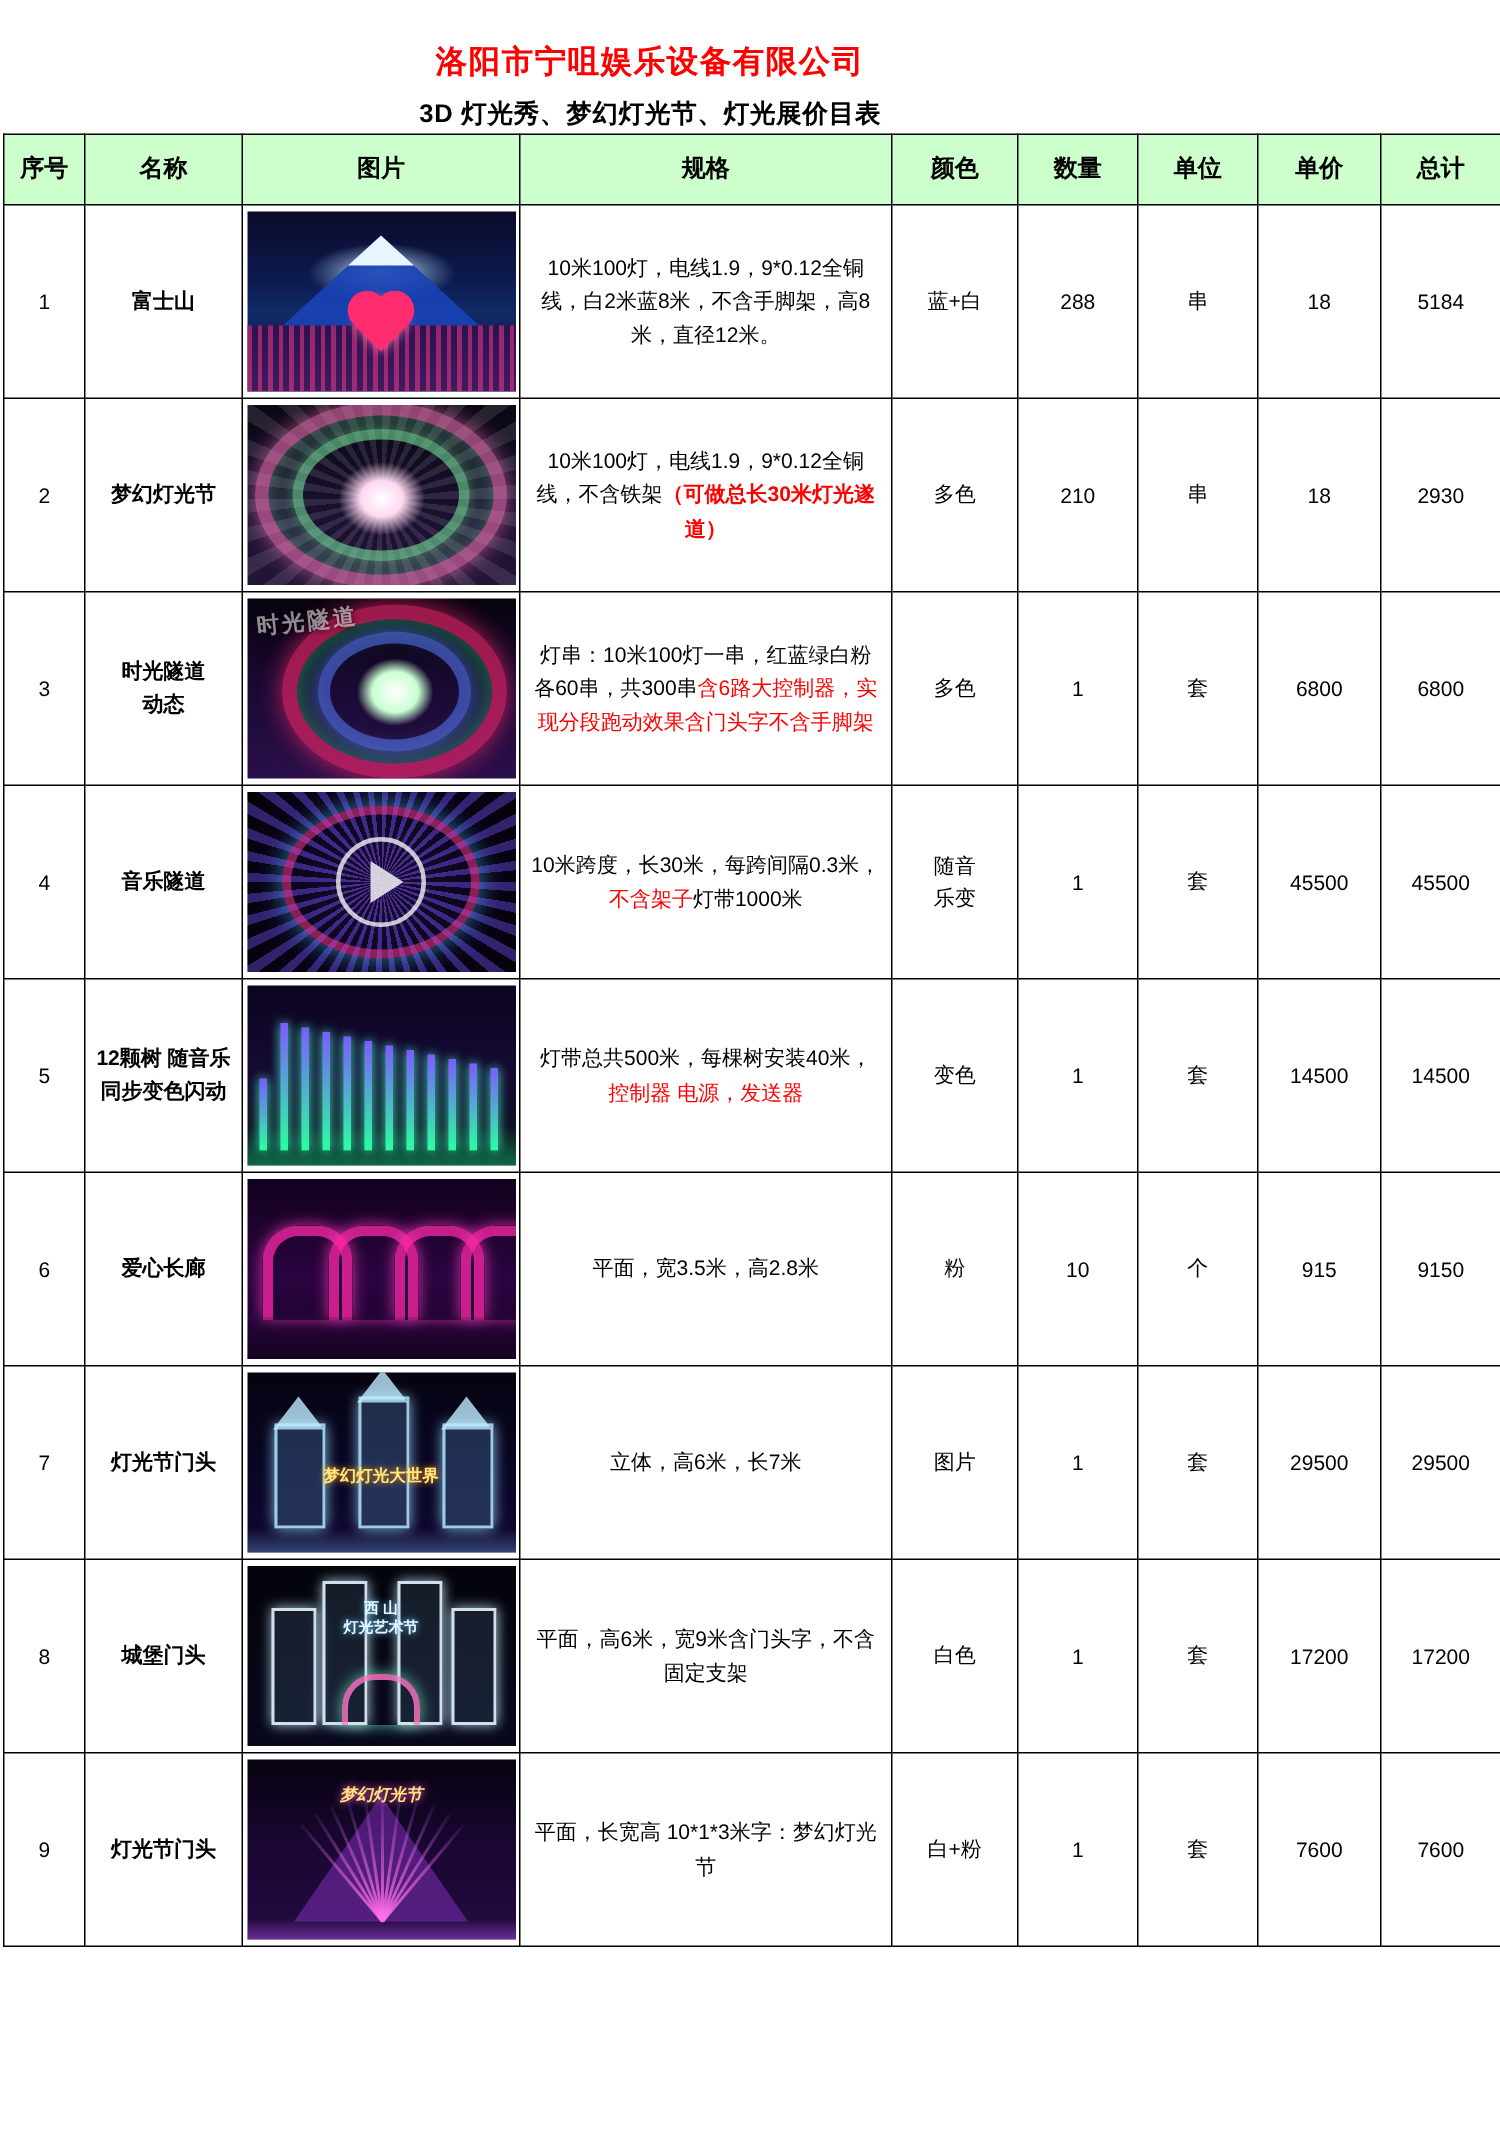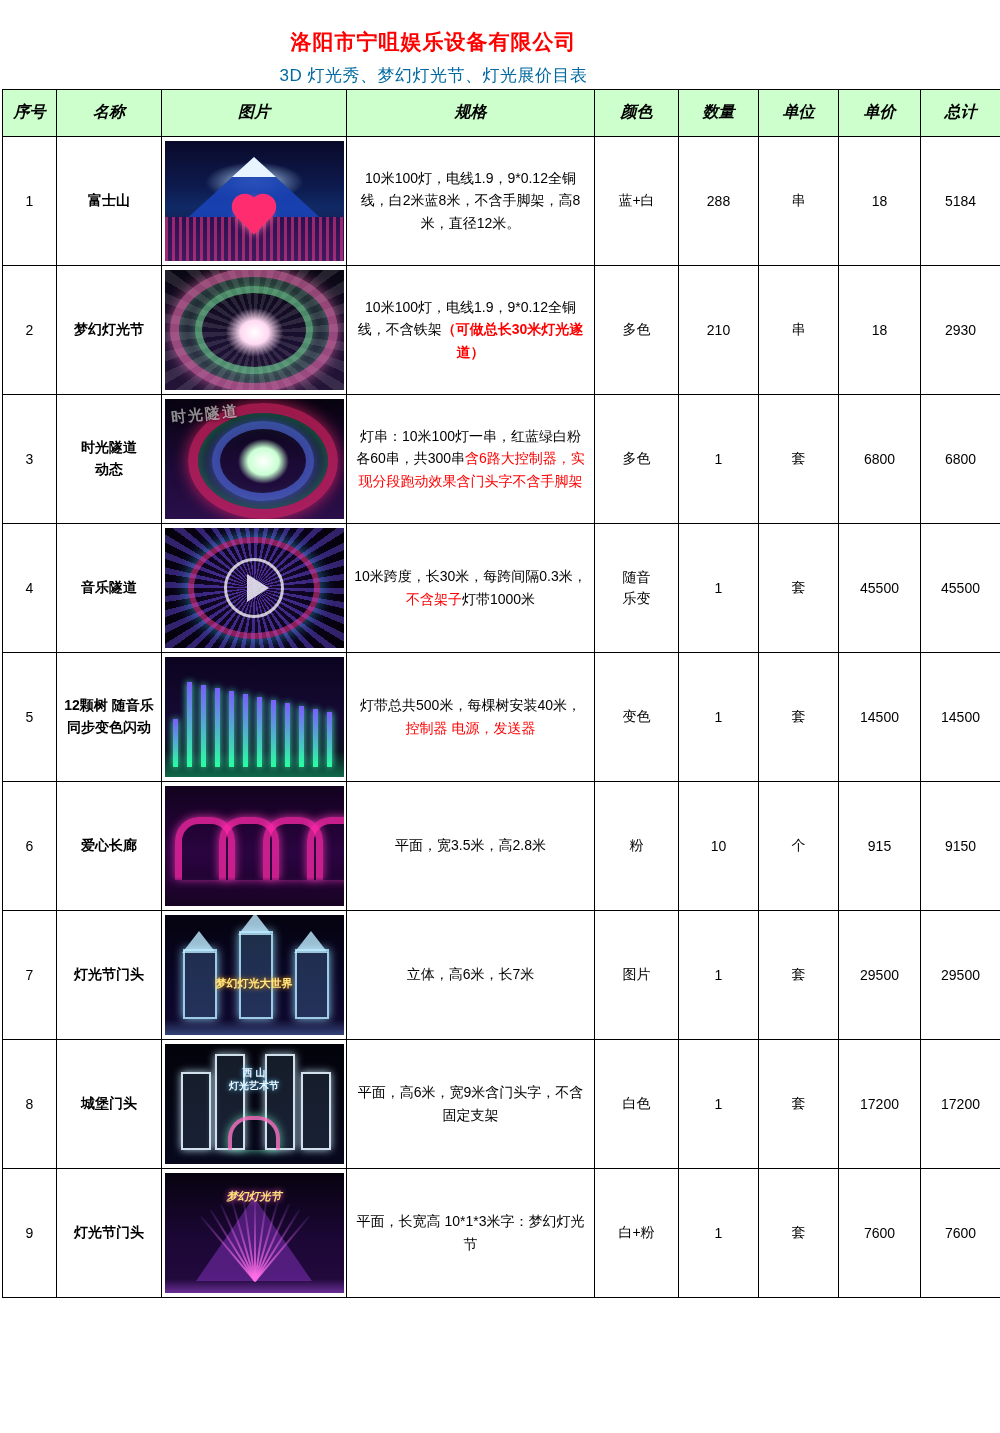--- a/index.html
+++ b/index.html
@@ -23,23 +23,23 @@
     padding-top: 26px;
   }
   .company-name {
     color: #ff0000;
     font-size: 21px;
     font-weight: bold;
     letter-spacing: 1px;
     line-height: 1.5;
   }
   .subtitle {
-    color: #0369a1;
+    color: #000000;
     font-size: 17px;
-    font-weight: normal;
+    font-weight: bold;
     letter-spacing: 0.5px;
     line-height: 1.6;
     margin-top: 4px;
   }
   .contact-row {
     display: flex;
     justify-content: center;
     align-items: center;
     gap: 38px;
     font-size: 14.5px;
@@ -62,21 +62,20 @@
     vertical-align: middle;
     text-align: center;
     font-size: 14px;
   }
   table.quote thead th {
     background: #ccffcc;
     font-weight: bold;
     font-size: 16px;
     height: 38px;
     padding: 4px 2px;
-    font-style: italic;
   }
   
   col.c-idx   { width: 54px; }
   col.c-name  { width: 105px; }
   col.c-img   { width: 185px; }
   col.c-spec  { width: 248px; }
   col.c-color { width: 84px; }
   col.c-qty   { width: 80px; }
   col.c-unit  { width: 80px; }
   col.c-price { width: 82px; }

